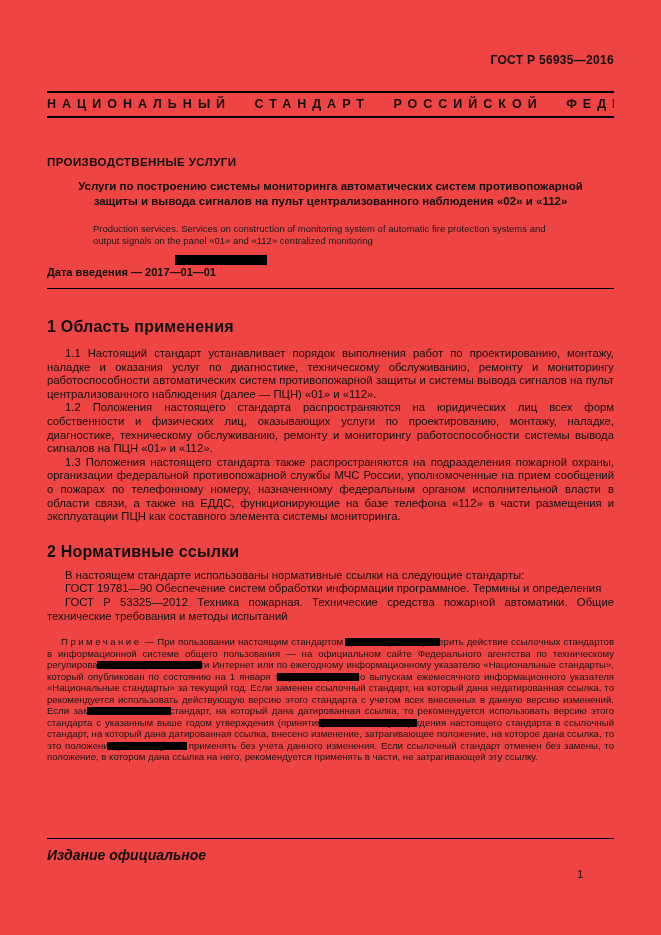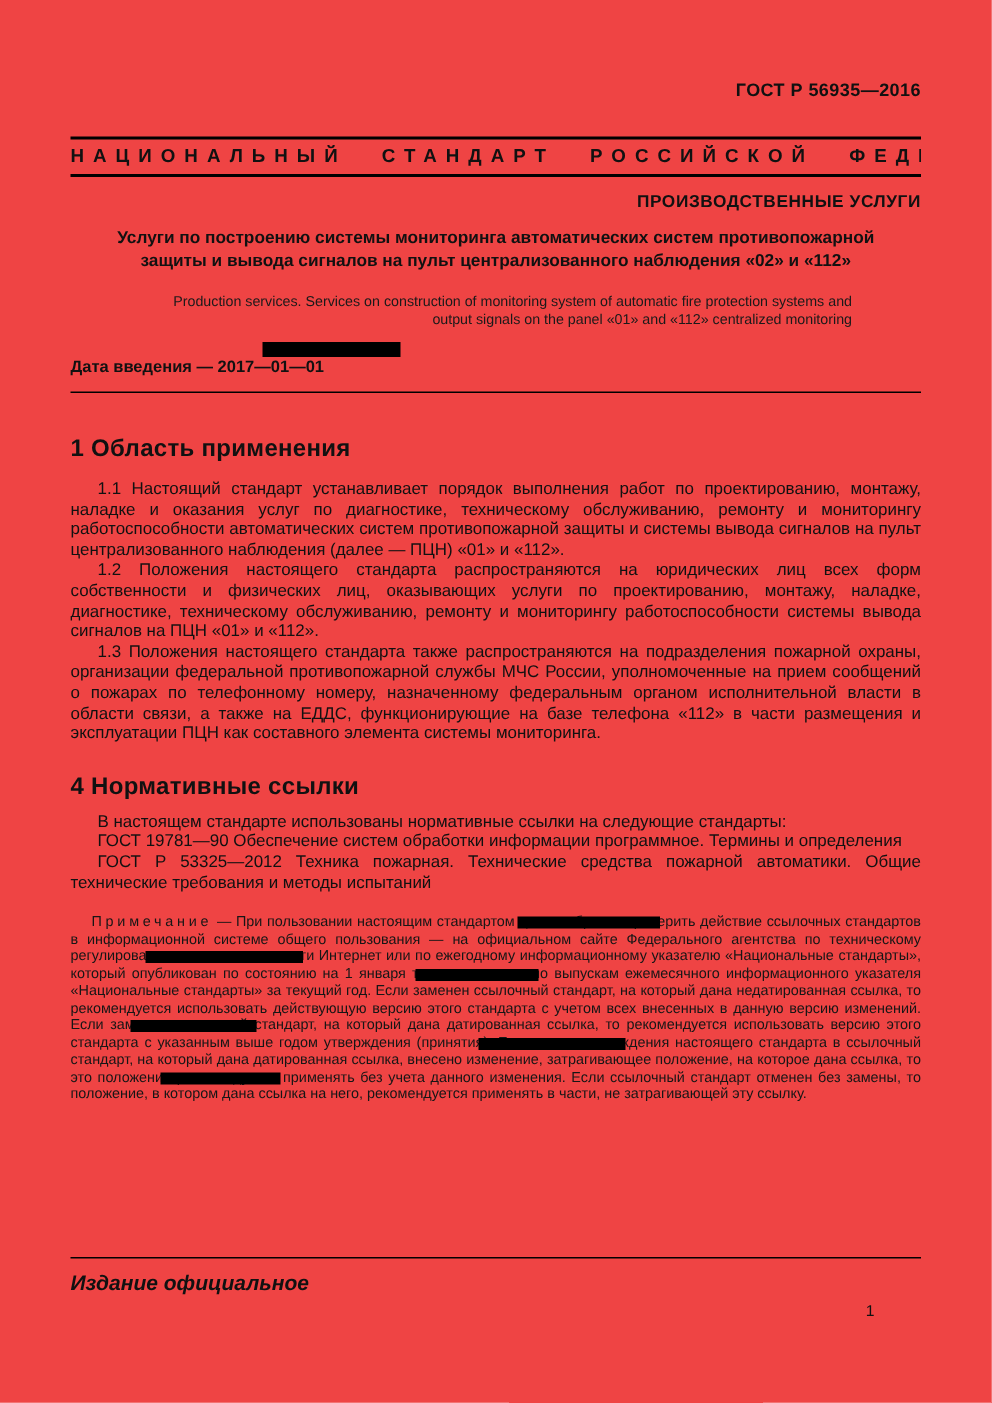--- a/index.html
+++ b/index.html
@@ -37,38 +37,38 @@
     padding:4px 0 5px 0;
     text-align:center;
     font-size:12.5px;
     font-weight:bold;
     letter-spacing:6px;
     word-spacing:14px;
     white-space:nowrap;
     overflow:hidden;
   }
   .category {
-    margin-top:11px;
-    text-align:right;
+    margin-top:38px;
+    text-align:left;
     font-size:11.5px;
     font-weight:bold;
     letter-spacing:0.4px;
   }
   .subject-ru {
     margin-top:11px;
     padding:0 24px;
     text-align:center;
     font-size:11.5px;
     font-weight:bold;
     line-height:15px;
   }
   .subject-en {
     margin-top:14px;
     padding:0 46px;
-    text-align:right;
+    text-align:left;
     font-size:9.5px;
     line-height:12px;
     color:#1a1a1a;
   }
   .code-redaction {
     margin-top:8px;
     margin-left:128px;
     width:92px;
     height:10px;
     background:#000;
@@ -163,21 +163,21 @@
     <div class="effective-date">Дата введения — 2017—01—01</div>
 
     <div class="head-rule"></div>
 
     <div class="section-heading sh1">1 Область применения</div>
 
     <p class="body-p first-p">1.1 Настоящий стандарт устанавливает порядок выполнения работ по проектированию, монтажу, наладке и оказания услуг по диагностике, техническому обслуживанию, ремонту и мониторингу работоспособности автоматических систем противопожарной защиты и системы вывода сигналов на пульт централизованного наблюдения (далее — ПЦН) «01» и «112».</p>
     <p class="body-p">1.2 Положения настоящего стандарта распространяются на юридических лиц всех форм собственности и физических лиц, оказывающих услуги по проектированию, монтажу, наладке, диагностике, техническому обслуживанию, ремонту и мониторингу работоспособности системы вывода сигналов на ПЦН «01» и «112».</p>
     <p class="body-p">1.3 Положения настоящего стандарта также распространяются на подразделения пожарной охраны, организации федеральной противопожарной службы МЧС России, уполномоченные на прием сообщений о пожарах по телефонному номеру, назначенному федеральным органом исполнительной власти в области связи, а также на ЕДДС, функционирующие на базе телефона «112» в части размещения и эксплуатации ПЦН как составного элемента системы мониторинга.</p>
 
-    <div class="section-heading sh2">4 Нормативные ссылки</div>
+    <div class="section-heading sh2">2 Нормативные ссылки</div>
 
     <p class="body-p intro-p">В настоящем стандарте использованы нормативные ссылки на следующие стандарты:</p>
     <p class="body-p">ГОСТ 19781—90 Обеспечение систем обработки информации программное. Термины и определения</p>
     <p class="body-p">ГОСТ Р 53325—2012 Техника пожарная. Технические средства пожарной автоматики. Общие технические требования и методы испытаний</p>
 
     <p class="note">
       <span class="note-label">Примечание</span><span> — При пользовании настоящим стандартом целесообразно проверить действие ссылочных стандартов в информационной системе общего пользования — на официальном сайте Федерального агентства по техническому регулированию и метрологии в сети Интернет или по ежегодному информационному указателю «Национальные стандарты», который опубликован по состоянию на 1 января текущего года, и по выпускам ежемесячного информационного указателя «Национальные стандарты» за текущий год. Если заменен ссылочный стандарт, на который дана недатированная ссылка, то рекомендуется использовать действующую версию этого стандарта с учетом всех внесенных в данную версию изменений. Если заменен ссылочный стандарт, на который дана датированная ссылка, то рекомендуется использовать версию этого стандарта с указанным выше годом утверждения (принятия). Если после утверждения настоящего стандарта в ссылочный стандарт, на который дана датированная ссылка, внесено изменение, затрагивающее положение, на которое дана ссылка, то это положение рекомендуется применять без учета данного изменения. Если ссылочный стандарт отменен без замены, то положение, в котором дана ссылка на него, рекомендуется применять в части, не затрагивающей эту ссылку.</span>
       <span class="redaction r1"></span>
       <span class="redaction r2"></span>
       <span class="redaction r3"></span>

